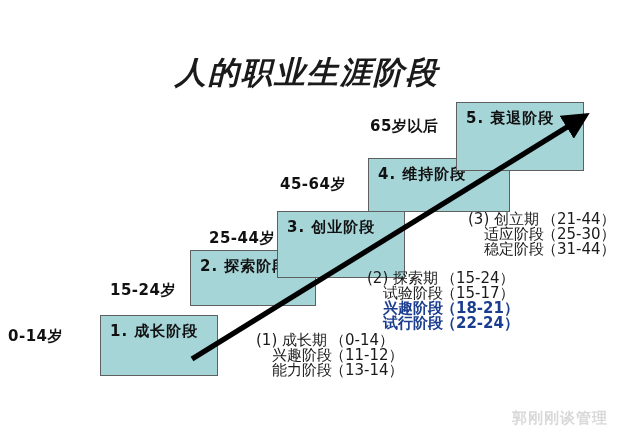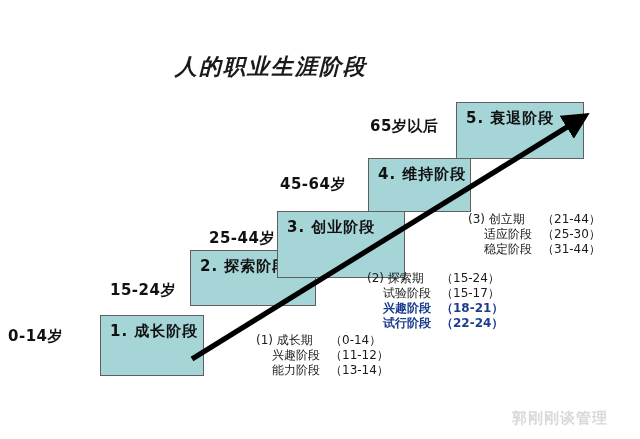--- a/index.html
+++ b/index.html
@@ -14,21 +14,21 @@
     background: #ffffff;
     overflow: hidden;
     font-family: "DejaVu Sans", "Liberation Sans", sans-serif;
   }
 
   
   #title {
     position: absolute;
     left: 175px;
     top: 52px;
-    font-size: 22px;
+    font-size: 31px;
     font-weight: bold;
     font-style: italic;
     letter-spacing: 2px;
     color: #1a1a1a;
     white-space: nowrap;
   }
 
   
   .stage-box {
     position: absolute;
@@ -40,25 +40,25 @@
     position: absolute;
     left: 9px;
     top: 6px;
     font-size: 15px;
     font-weight: bold;
     color: #111111;
     white-space: nowrap;
     letter-spacing: 1px;
   }
 
-  #box1 { left: 100px; top: 315px; width: 104px; height: 61px; }
+  #box1 { left: 100px; top: 315px; width: 118px; height: 61px; }
   #box2 { left: 190px; top: 250px; width: 126px; height: 56px; }
   #box3 { left: 277px; top: 211px; width: 128px; height: 67px; }
-  #box4 { left: 368px; top: 158px; width: 103px; height: 54px; }
-  #box5 { left: 456px; top: 102px; width: 128px; height: 57px; }
+  #box4 { left: 368px; top: 158px; width: 142px; height: 54px; }
+  #box5 { left: 456px; top: 102px; width: 128px; height: 69px; }
 
   
   .age-label {
     position: absolute;
     font-size: 15px;
     font-weight: bold;
     color: #111111;
     white-space: nowrap;
     letter-spacing: 0.5px;
   }
@@ -74,21 +74,21 @@
     left: 0;
     top: 0;
     width: 640px;
     height: 439px;
     pointer-events: none;
   }
 
   
   .annot {
     position: absolute;
-    font-size: 12px;
+    font-size: 15px;
     color: #1a1a1a;
     white-space: nowrap;
     line-height: 15px;
   }
   .annot-row {
     display: flex;
     align-items: baseline;
   }
   .annot-head {
     display: inline-block;

